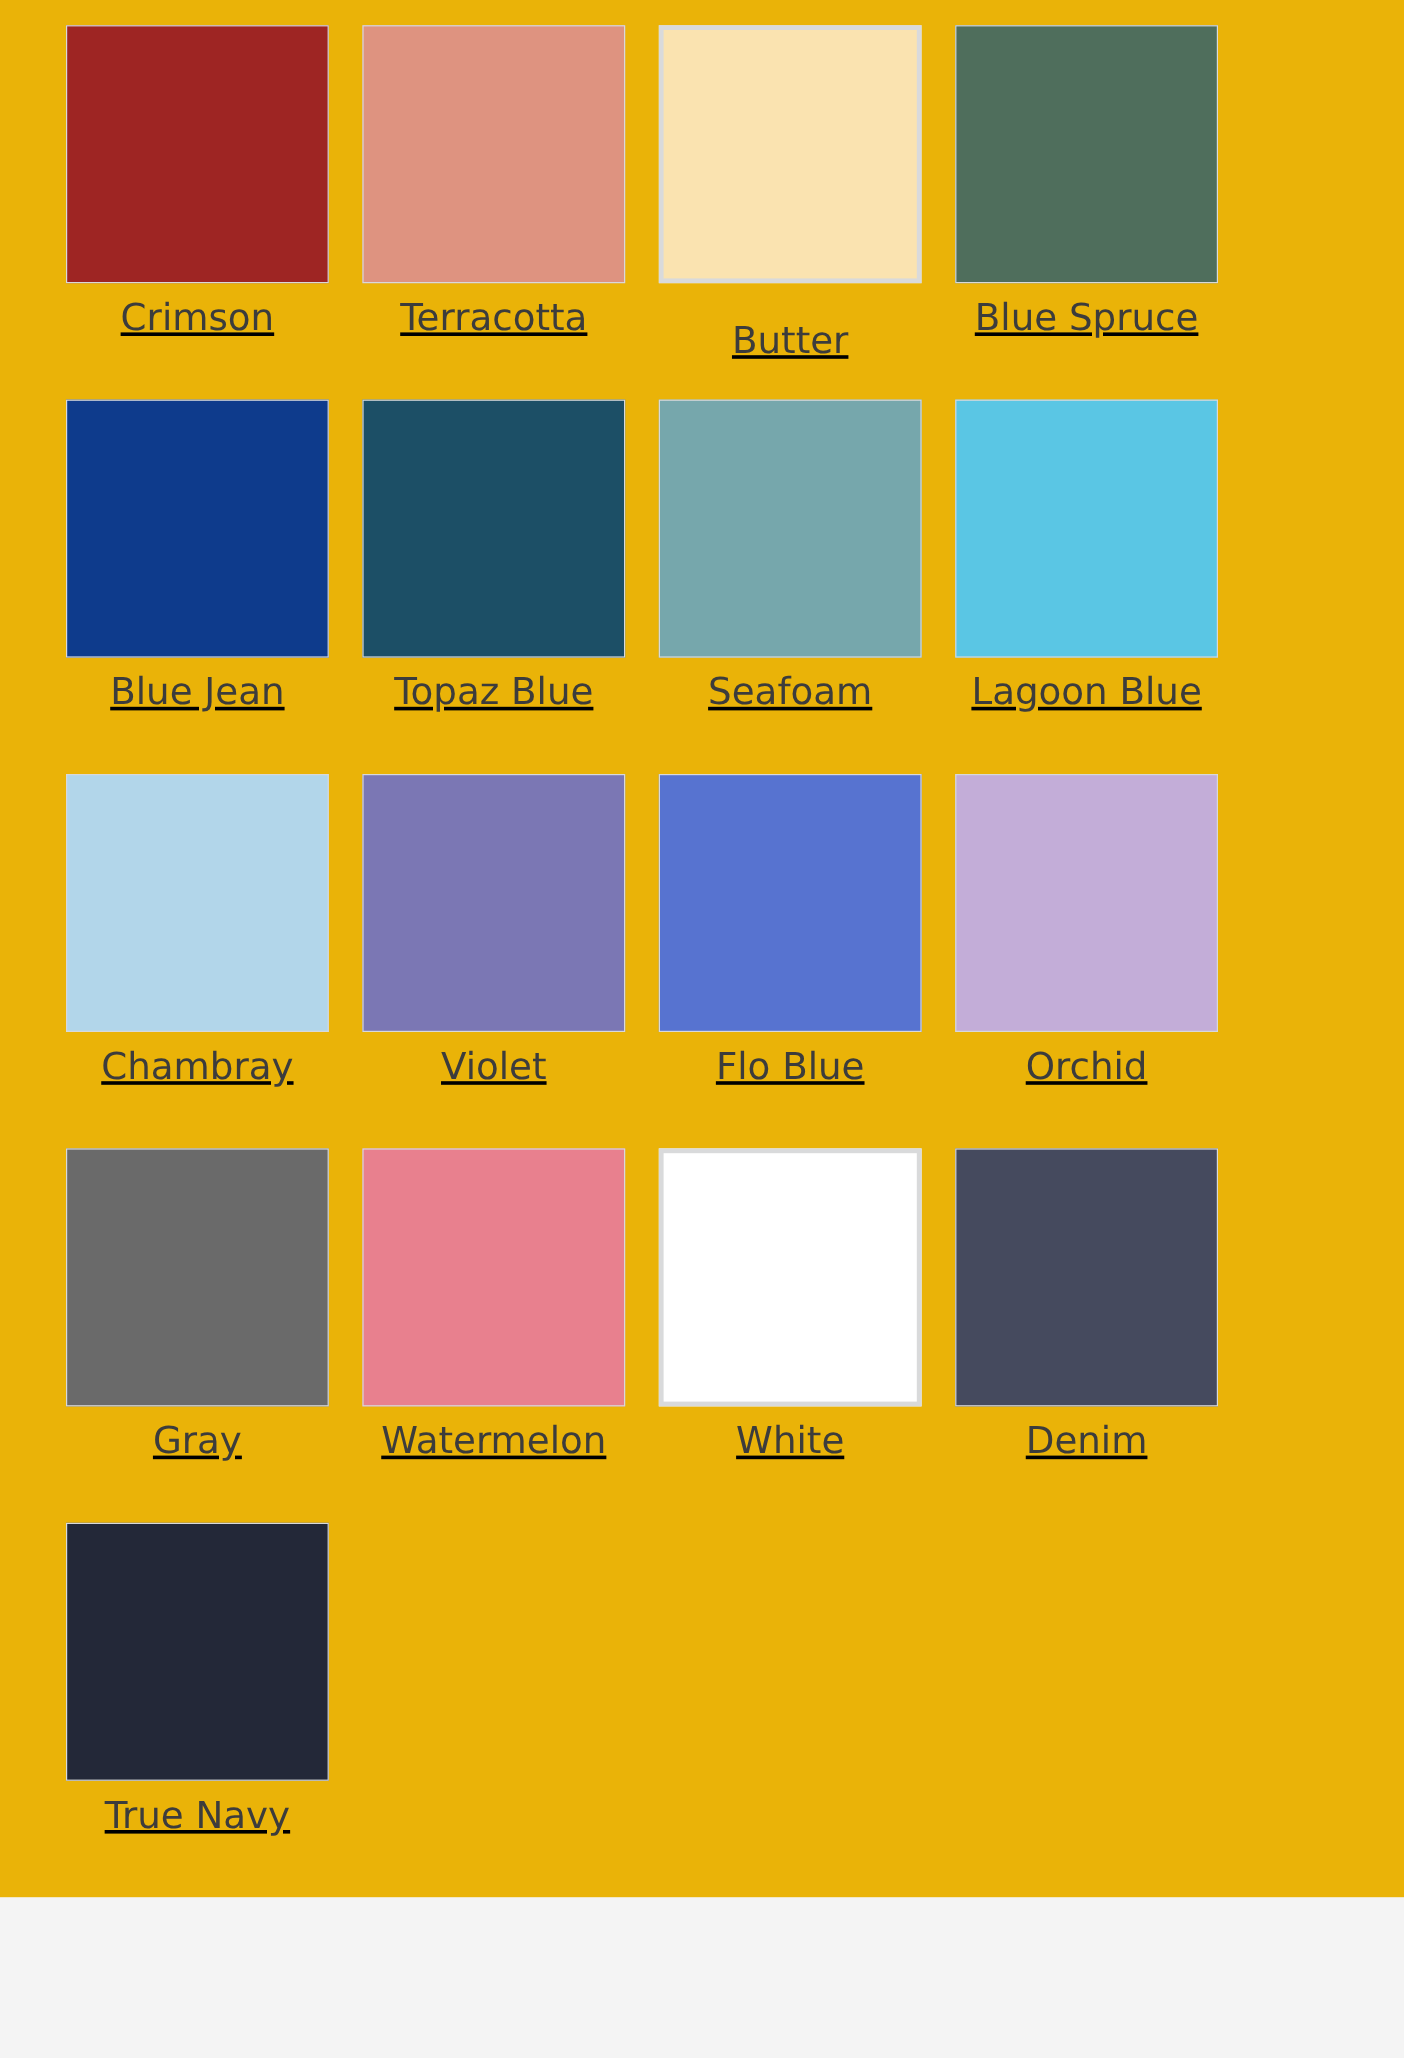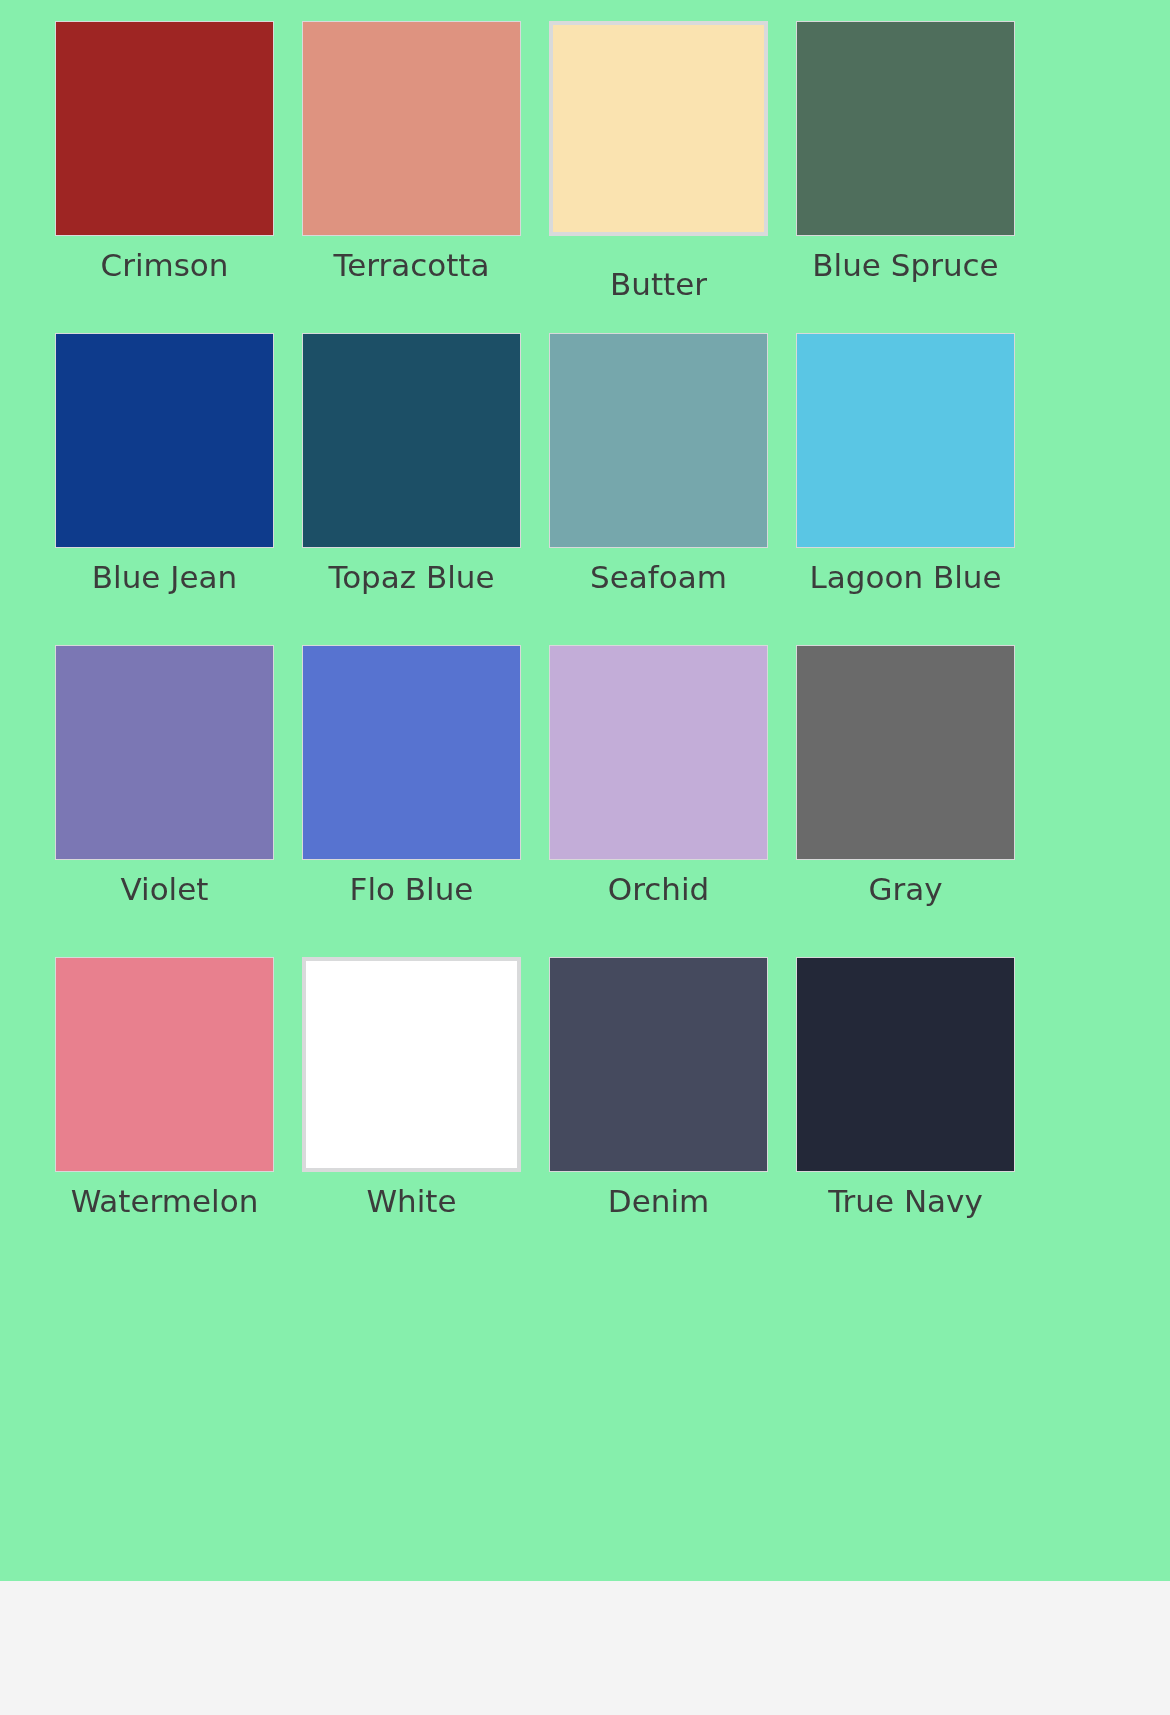--- a/index.html
+++ b/index.html
@@ -52,21 +52,21 @@
     color: #3c3c3c;
     font-family: "DejaVu Sans", "Liberation Sans", sans-serif;
     font-weight: 400;
     text-align: center;
     white-space: nowrap;
   }
 </style>
 </head>
 <body>
 
-<div id="palette-grid" style="background: #86efac;">
+<div id="palette-grid" style="background: #eab308; text-decoration: underline;">
     <div class="swatch-cell">
       <div class="swatch-chip" style="background: rgb(158, 37, 35);"></div>
       <div class="swatch-label" style="color: rgb(60, 60, 60);">Crimson</div>
     </div>
     <div class="swatch-cell">
       <div class="swatch-chip" style="background: rgb(222, 147, 128);"></div>
       <div class="swatch-label" style="color: rgb(60, 60, 60);">Terracotta</div>
     </div>
     <div class="swatch-cell">
       <div class="swatch-chip framed" style="background: rgb(250, 227, 176);"></div>
@@ -84,20 +84,24 @@
       <div class="swatch-chip" style="background: rgb(28, 79, 102);"></div>
       <div class="swatch-label" style="color: rgb(60, 60, 60);">Topaz Blue</div>
     </div>
     <div class="swatch-cell">
       <div class="swatch-chip" style="background: rgb(118, 167, 172);"></div>
       <div class="swatch-label" style="color: rgb(60, 60, 60);">Seafoam</div>
     </div>
     <div class="swatch-cell">
       <div class="swatch-chip" style="background: rgb(90, 198, 228);"></div>
       <div class="swatch-label" style="color: rgb(60, 60, 60);">Lagoon Blue</div>
+    </div>
+    <div class="swatch-cell">
+      <div class="swatch-chip" style="background: rgb(178, 214, 234);"></div>
+      <div class="swatch-label" style="color: rgb(60, 60, 60);">Chambray</div>
     </div>
     <div class="swatch-cell">
       <div class="swatch-chip" style="background: rgb(123, 119, 180);"></div>
       <div class="swatch-label" style="color: rgb(60, 60, 60);">Violet</div>
     </div>
     <div class="swatch-cell">
       <div class="swatch-chip" style="background: rgb(87, 115, 208);"></div>
       <div class="swatch-label" style="color: rgb(60, 60, 60);">Flo Blue</div>
     </div>
     <div class="swatch-cell">

